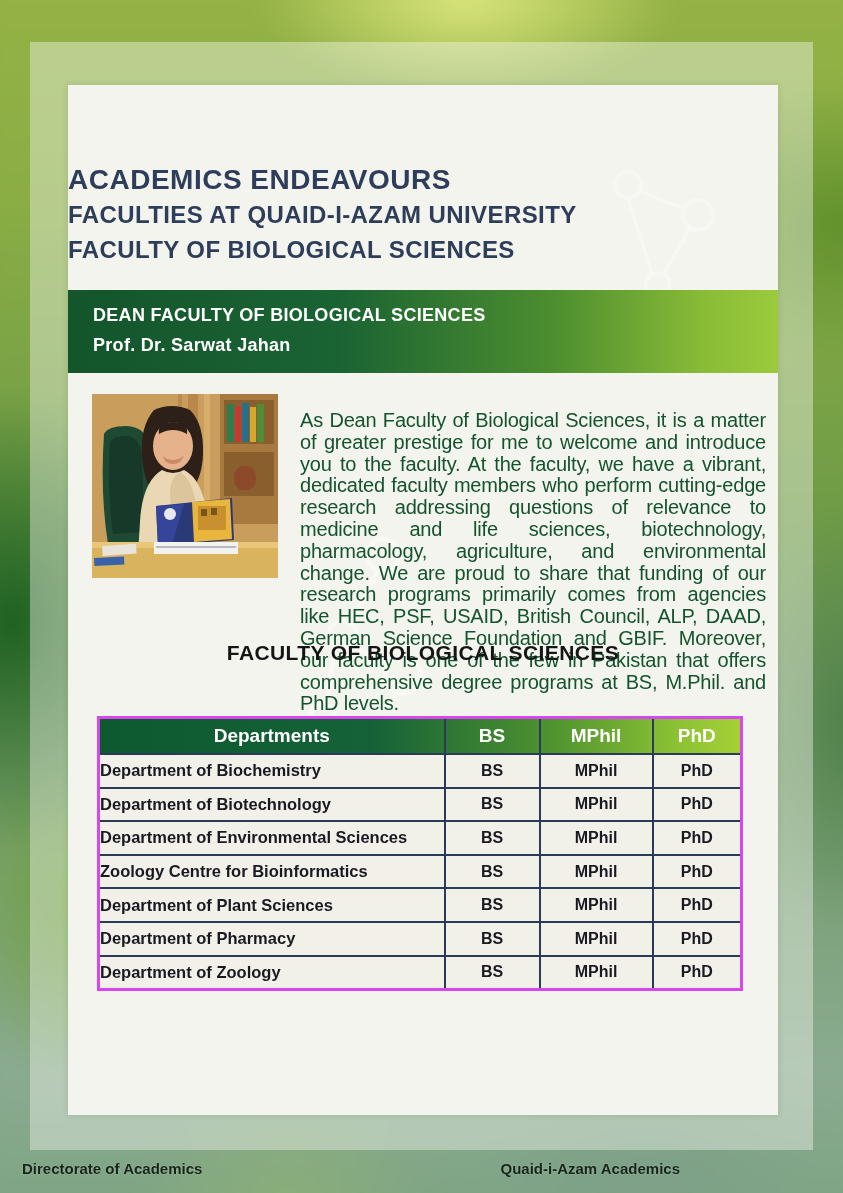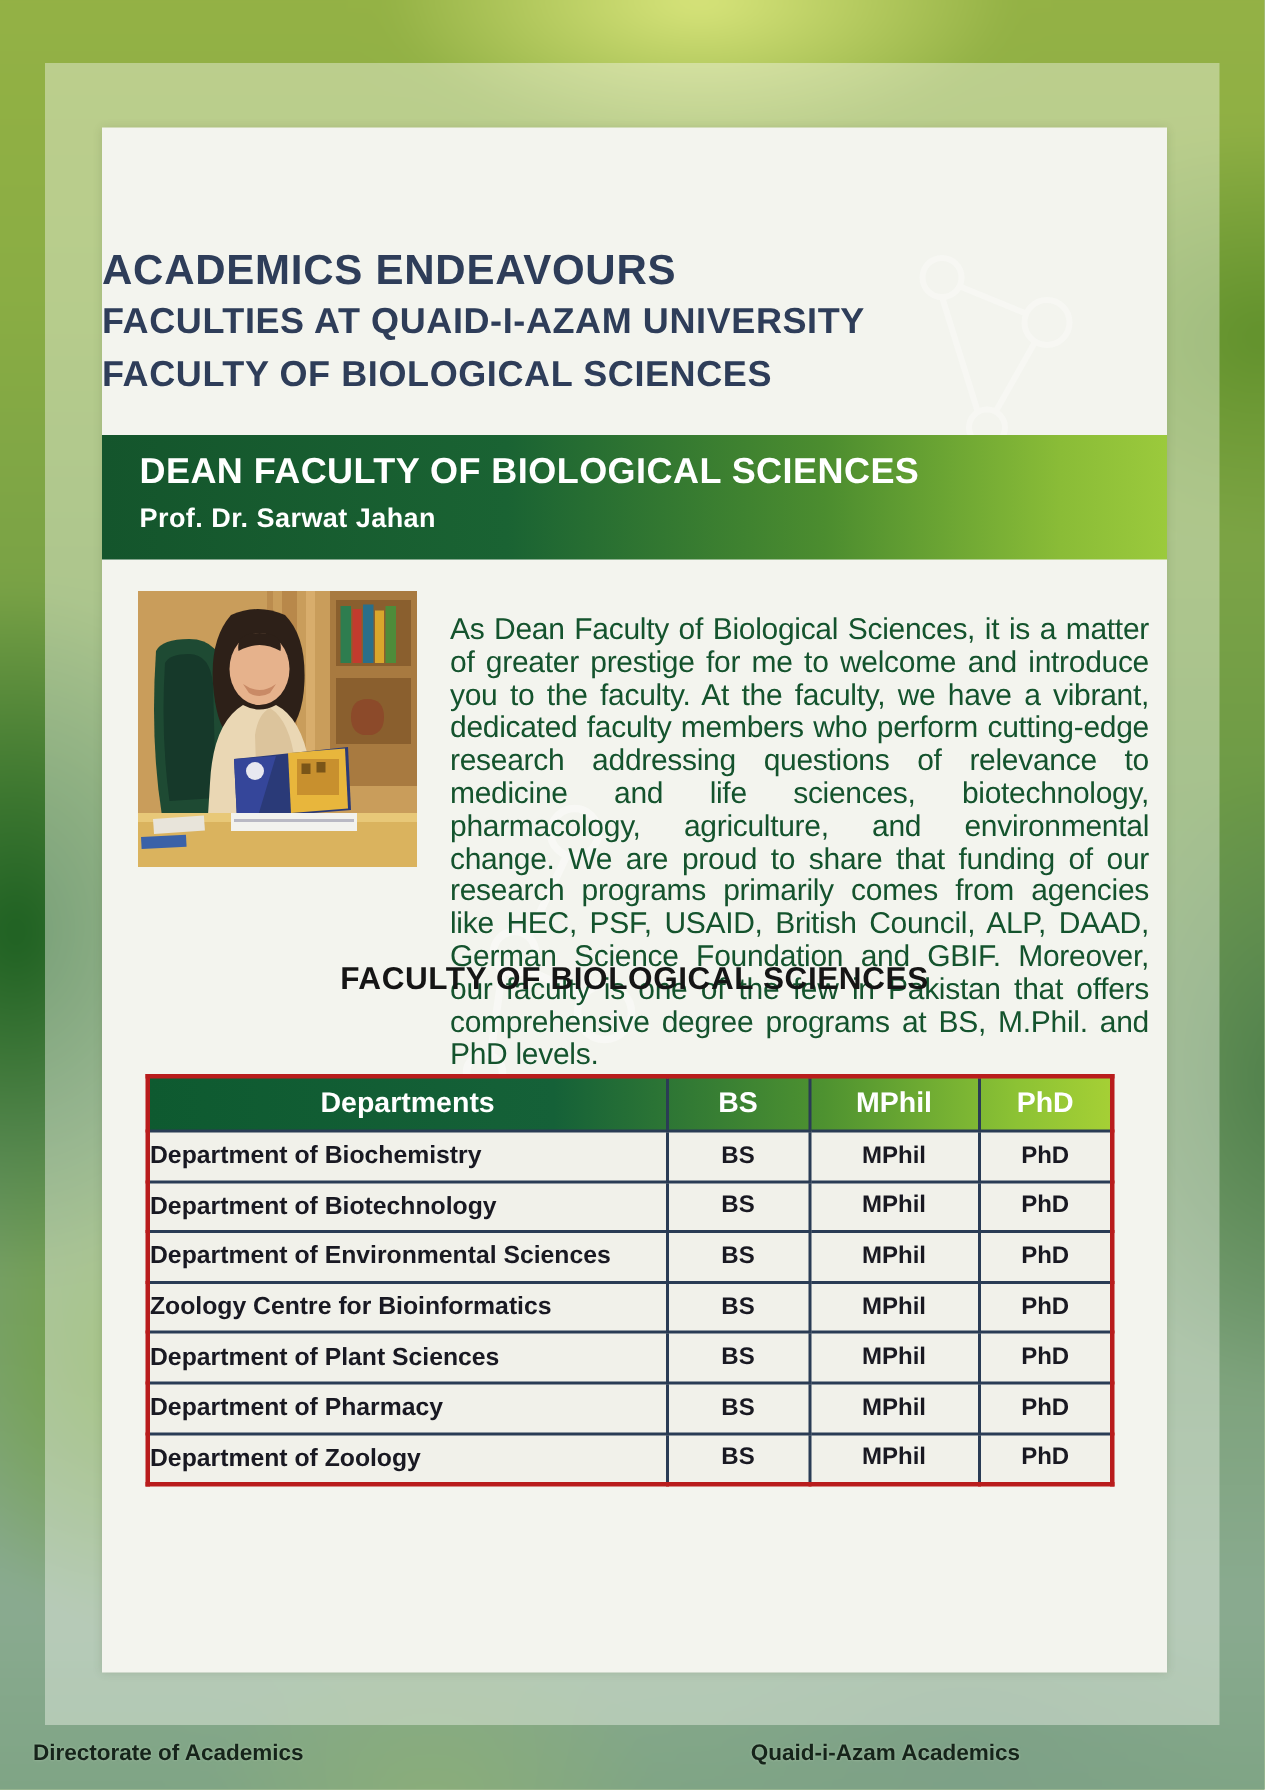--- a/index.html
+++ b/index.html
@@ -42,40 +42,40 @@
 
   .title-block{position:absolute;left:0;top:80px;width:710px;text-align:left;color:#2e3d59;}
   .title-main{font-size:28px;font-weight:bold;letter-spacing:.5px;line-height:30px;margin:0 0 8px 0;}
   .title-sub{font-size:24px;font-weight:bold;letter-spacing:.4px;line-height:24px;margin:0 0 11px 0;}
 
   .dean-banner{
     position:absolute;left:0;top:205px;width:710px;height:83px;
     background:linear-gradient(90deg,#14552c 0%,#1a6333 38%,#4c8d2f 68%,#8abc37 90%,#9bca3c 100%);
     color:#ffffff;padding:10px 0 0 25px;box-sizing:border-box;
   }
-  .dean-banner .l1{font-size:24px;font-weight:bold;letter-spacing:.3px;line-height:30px;margin:0;}
+  .dean-banner .l1{font-size:18px;font-weight:bold;letter-spacing:.3px;line-height:30px;margin:0;}
   .dean-banner .l2{font-size:18px;font-weight:bold;letter-spacing:.3px;line-height:30px;margin:0;}
 
   .dean-section{position:absolute;left:24px;top:309px;width:662px;}
   .dean-photo{position:absolute;left:0;top:0;width:186px;height:184px;display:block;}
   .dean-text{
     position:absolute;left:196px;top:4px;width:466px;
     font-size:20px;line-height:21.8px;letter-spacing:-0.2px;
     color:#14532d;text-align:justify;margin:12px;font-weight:500;
   }
 
   .section-heading{
     position:absolute;left:0;top:556px;width:710px;text-align:center;
     font-size:21px;font-weight:bold;color:#151515;letter-spacing:.4px;margin:0;
   }
 
   table.dept{
     position:absolute;left:29px;top:631px;width:643px;
     border-collapse:collapse;table-layout:fixed;
-    border:3px solid #b91c1c;
+    border:3px solid #d946ef;
   }
   table.dept col.c-dept{width:346px;}
   table.dept col.c-bs{width:95px;}
   table.dept col.c-mphil{width:113px;}
   table.dept col.c-phd{width:89px;}
   table.dept thead th{
     height:34px;color:#ffffff;font-size:19px;font-weight:bold;
     border:2px solid #2a3c55;border-top:none;padding:0;text-align:center;
   }
   table.dept thead tr{

